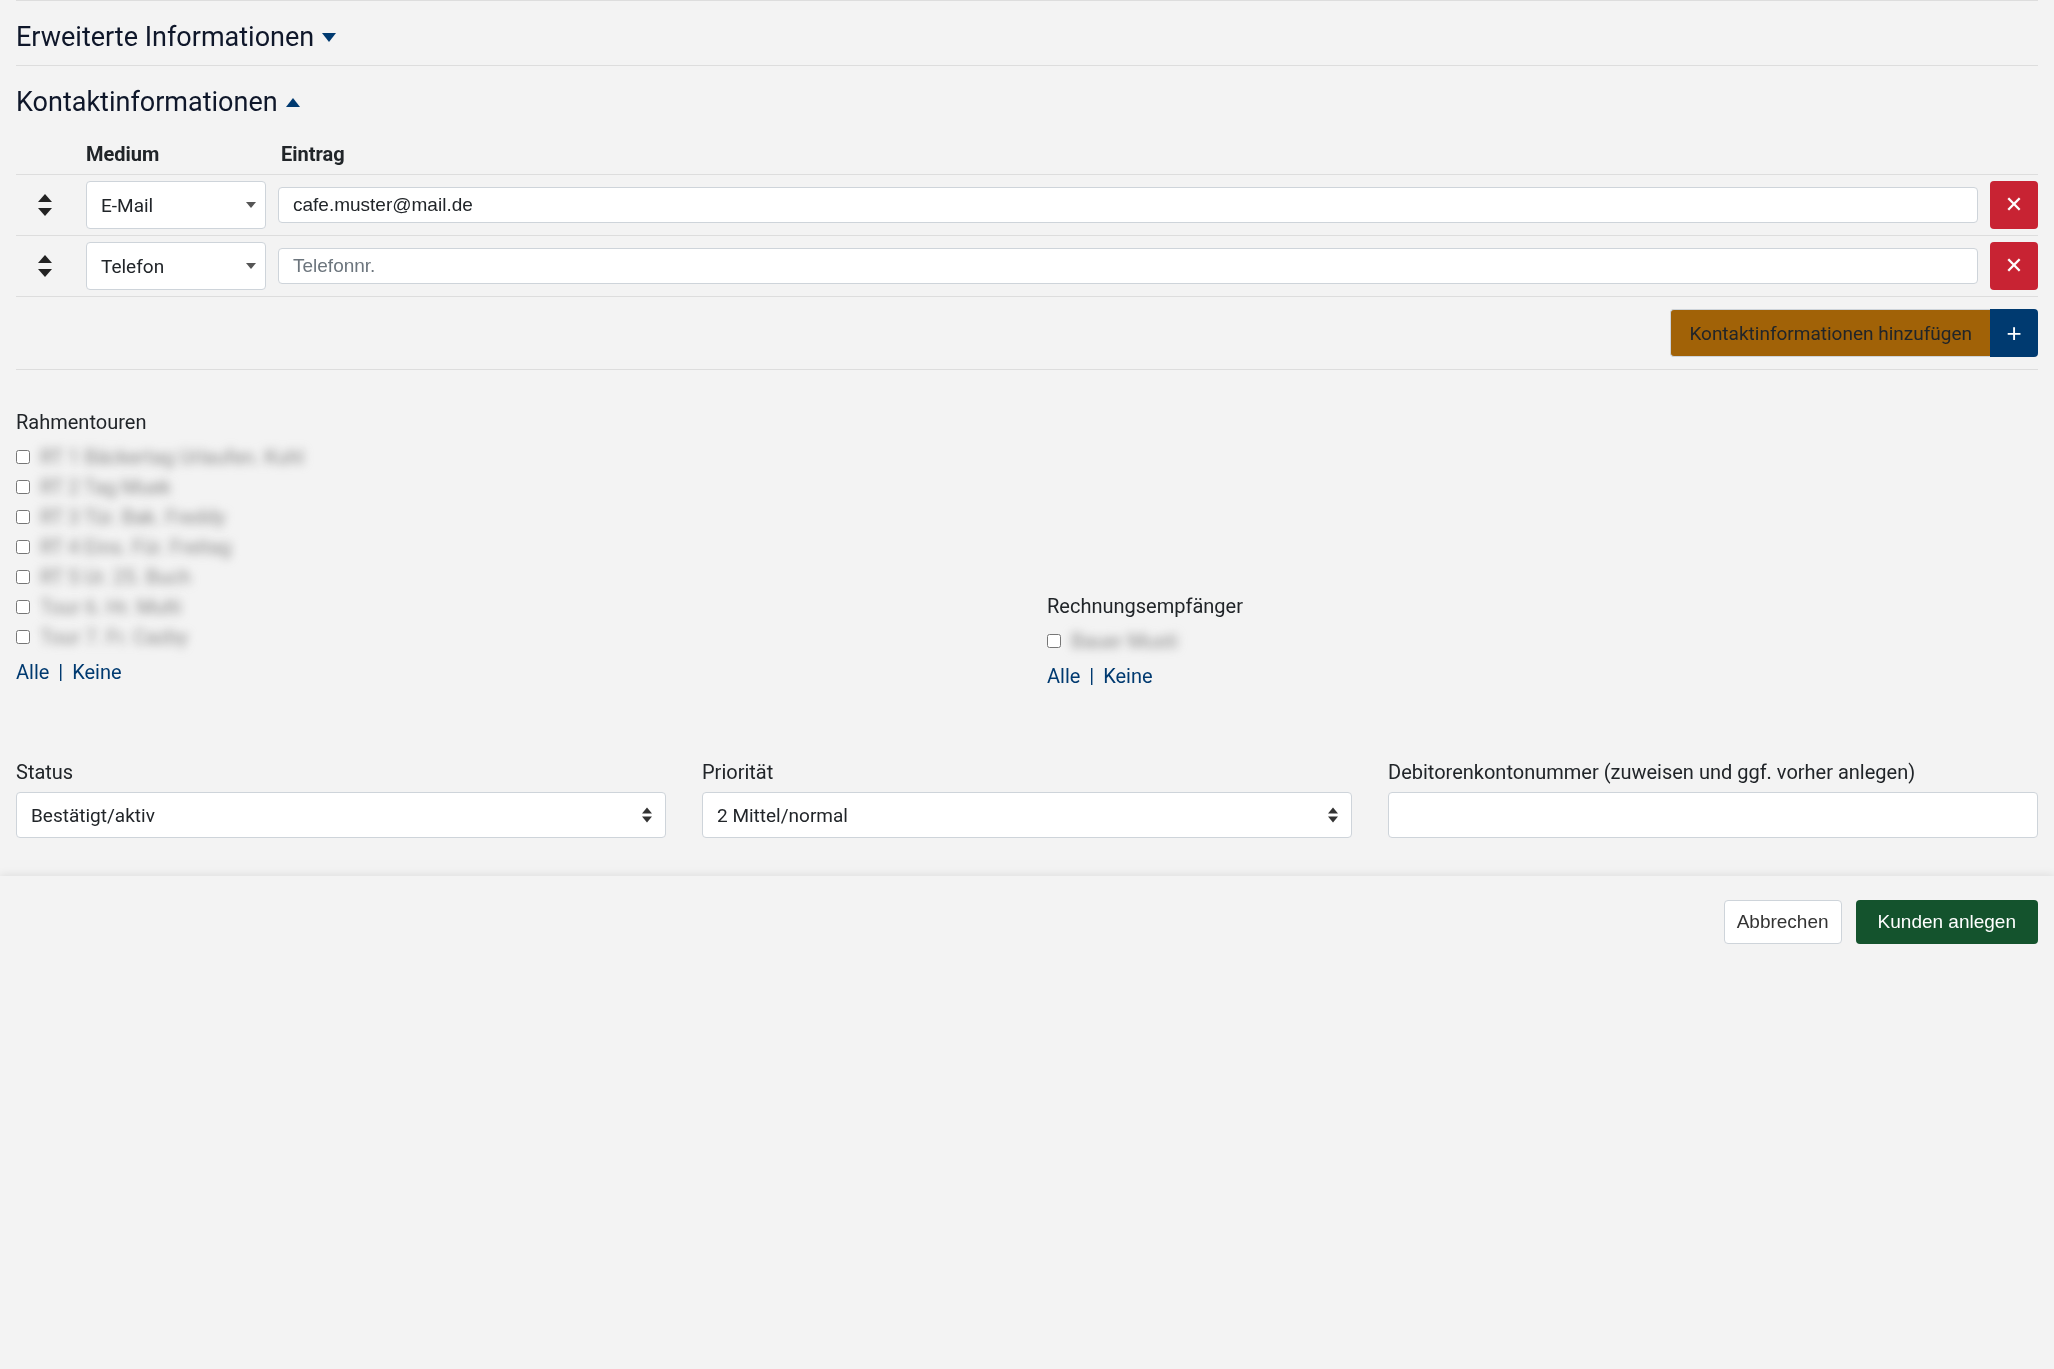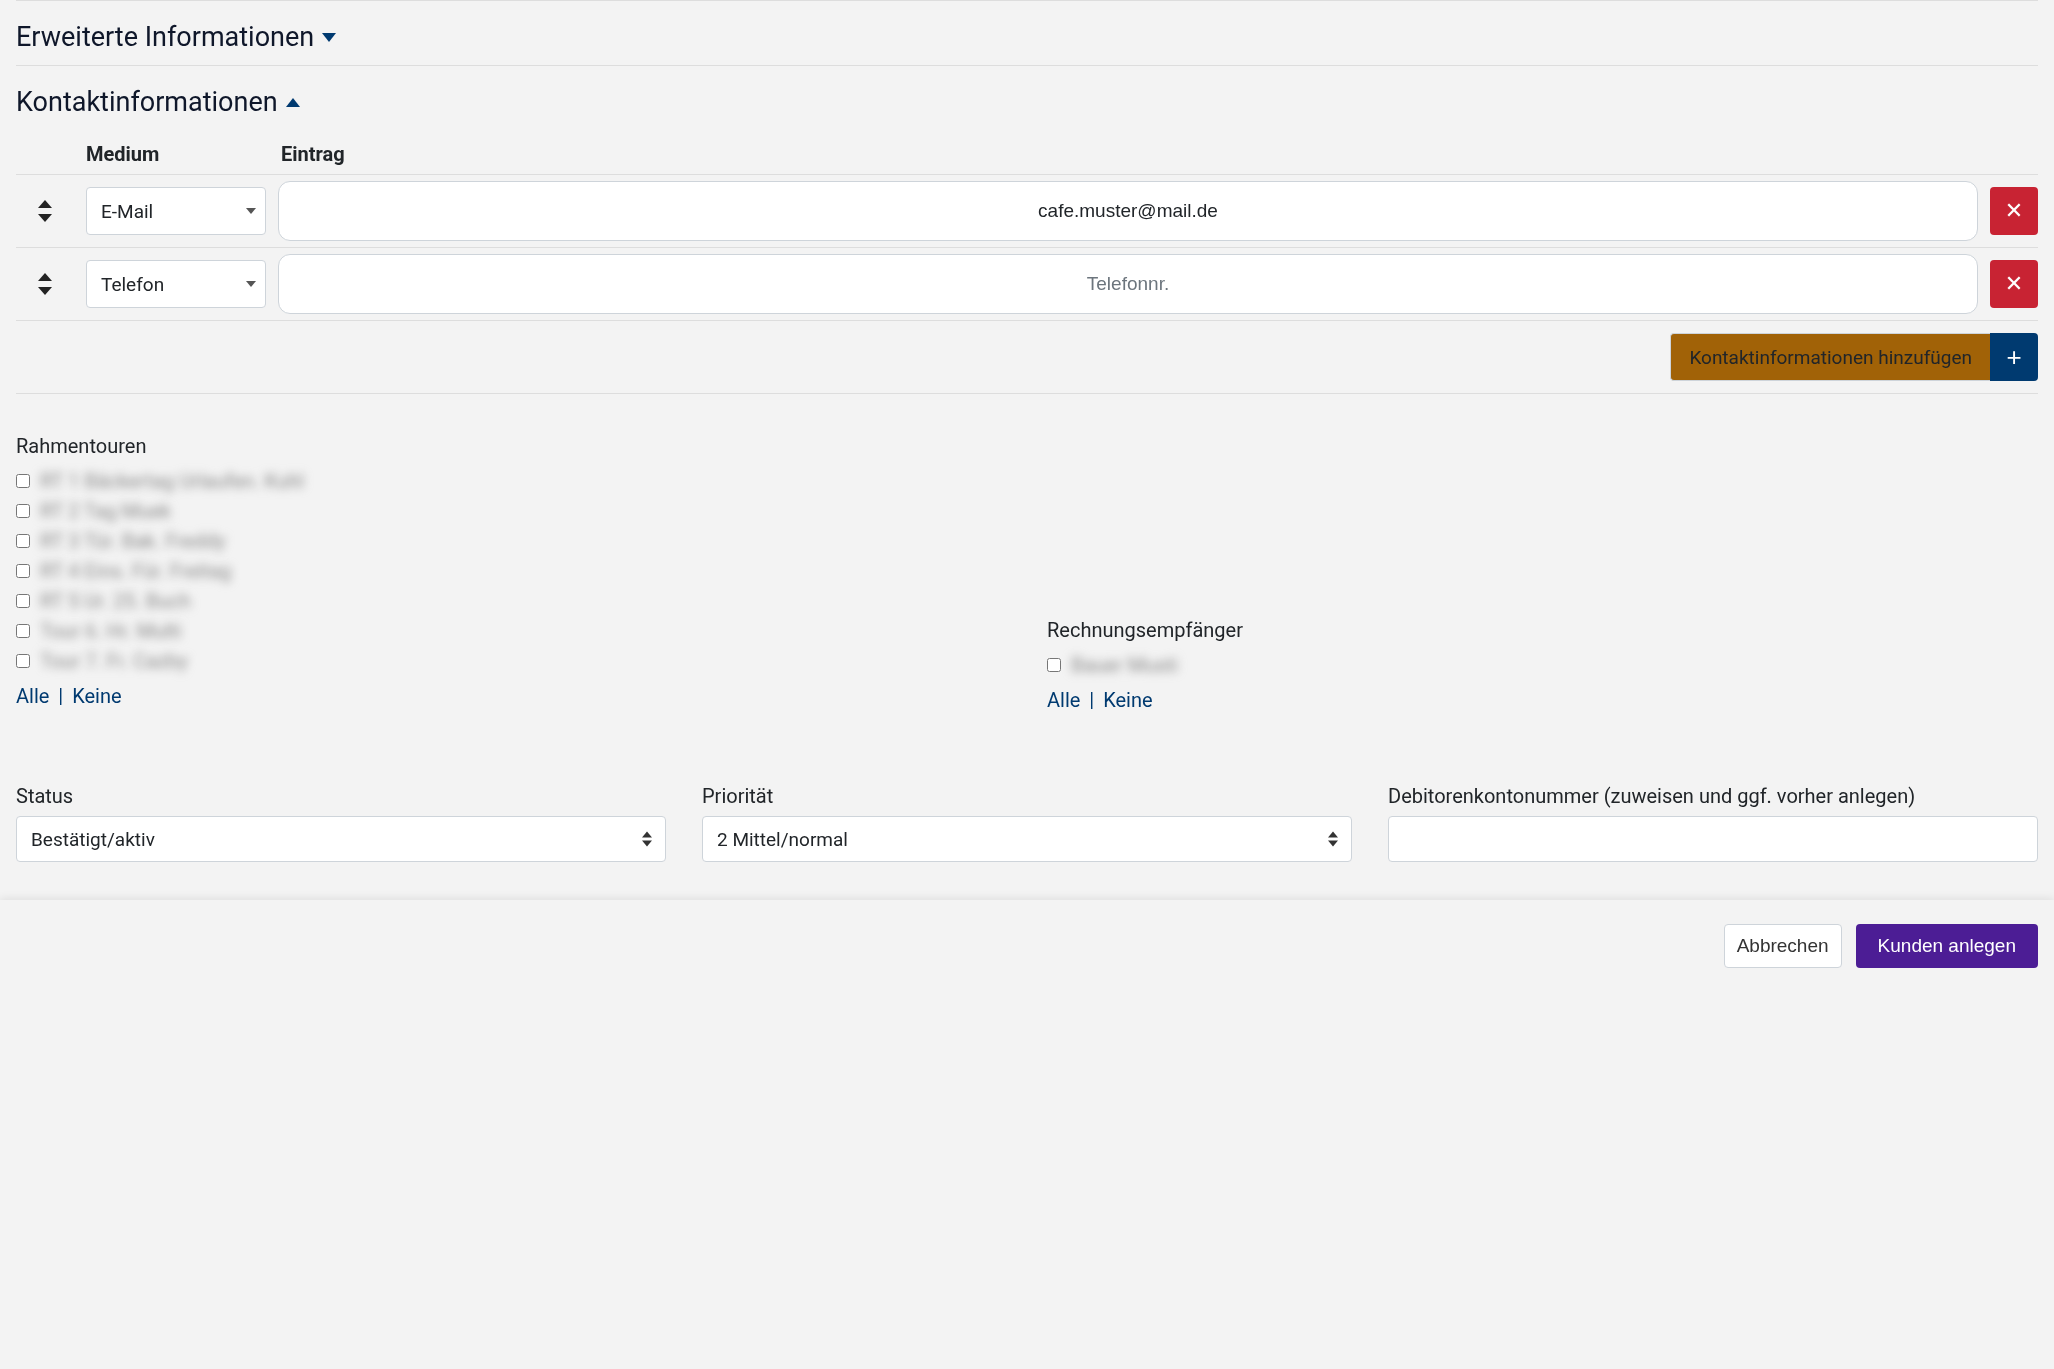--- a/index.html
+++ b/index.html
@@ -92,28 +92,27 @@
     right: 10px;
     top: 50%;
     transform: translateY(-50%);
     width: 0; height: 0;
     border-left: 5px solid transparent;
     border-right: 5px solid transparent;
     border-top: 6px solid #555;
   }
   .text-input {
     flex: 1;
-    height: 60px;
+    height: 36px;
     border: 1px solid #ced4da;
-    border-radius: 12px;
+    border-radius: 4px;
     padding: 0 14px;
     font-size: 19px;
     background: #fff;
     color: #212529;
-    text-align: center;
   }
   .text-input::placeholder { color: #6c757d; }
   .btn-delete {
     width: 48px;
     height: 48px;
     background: #c82333;
     border: none;
     border-radius: 4px;
     color: #fff;
     cursor: pointer;
@@ -256,21 +255,21 @@
   .btn-secondary {
     background: #fff;
     border: 1px solid #ced4da;
     border-radius: 4px;
     padding: 10px 12px;
     font-size: 19px;
     cursor: pointer;
     color: #333;
   }
   .btn-primary {
-    background: #4c1d95;
+    background: #14532d;
     border: none;
     border-radius: 4px;
     padding: 10px 22px;
     font-size: 19px;
     cursor: pointer;
     color: #fff;
   }
   .right-block {
     padding-top: 184px;
   }

